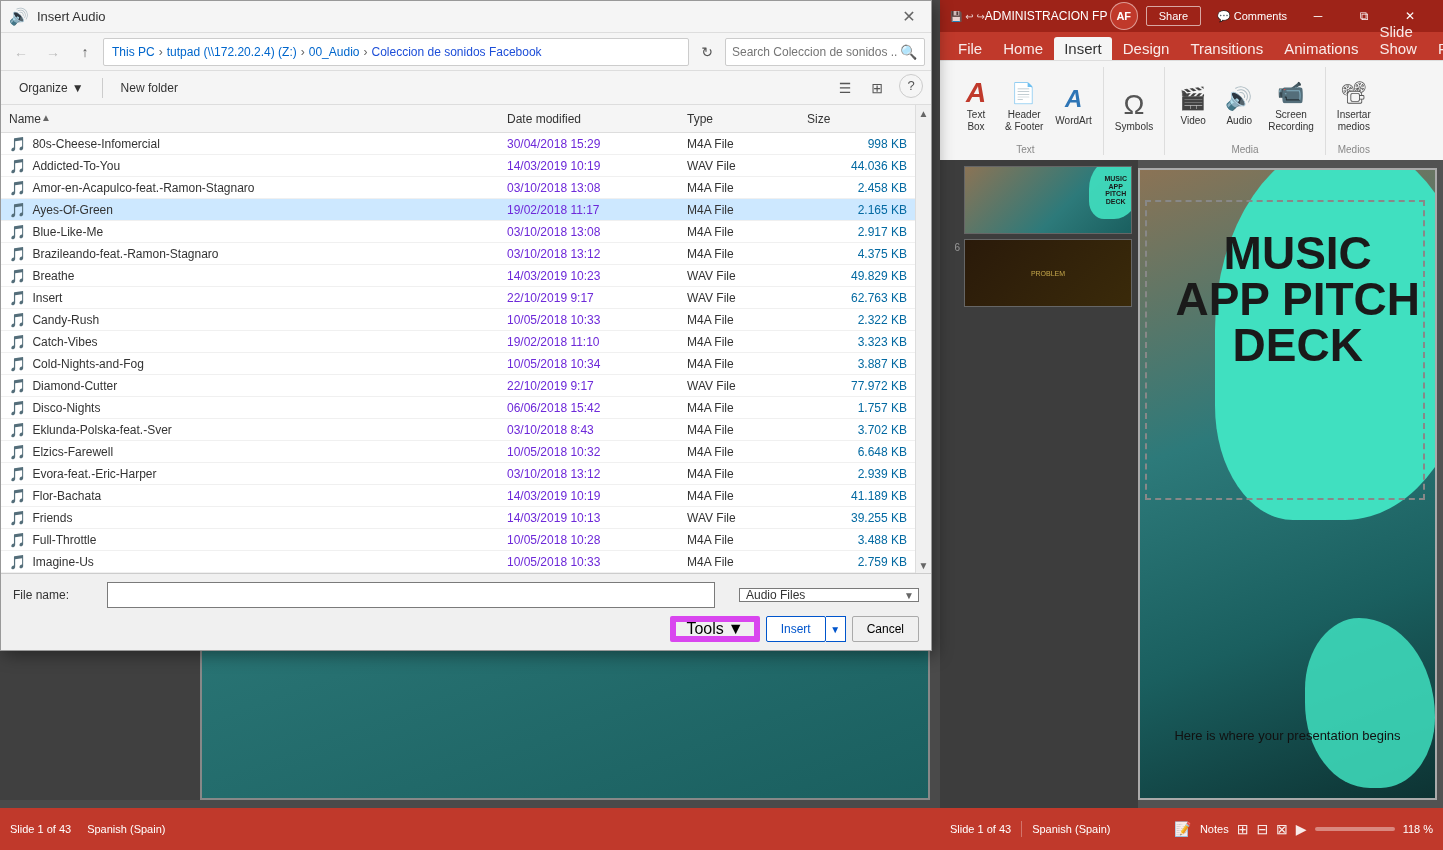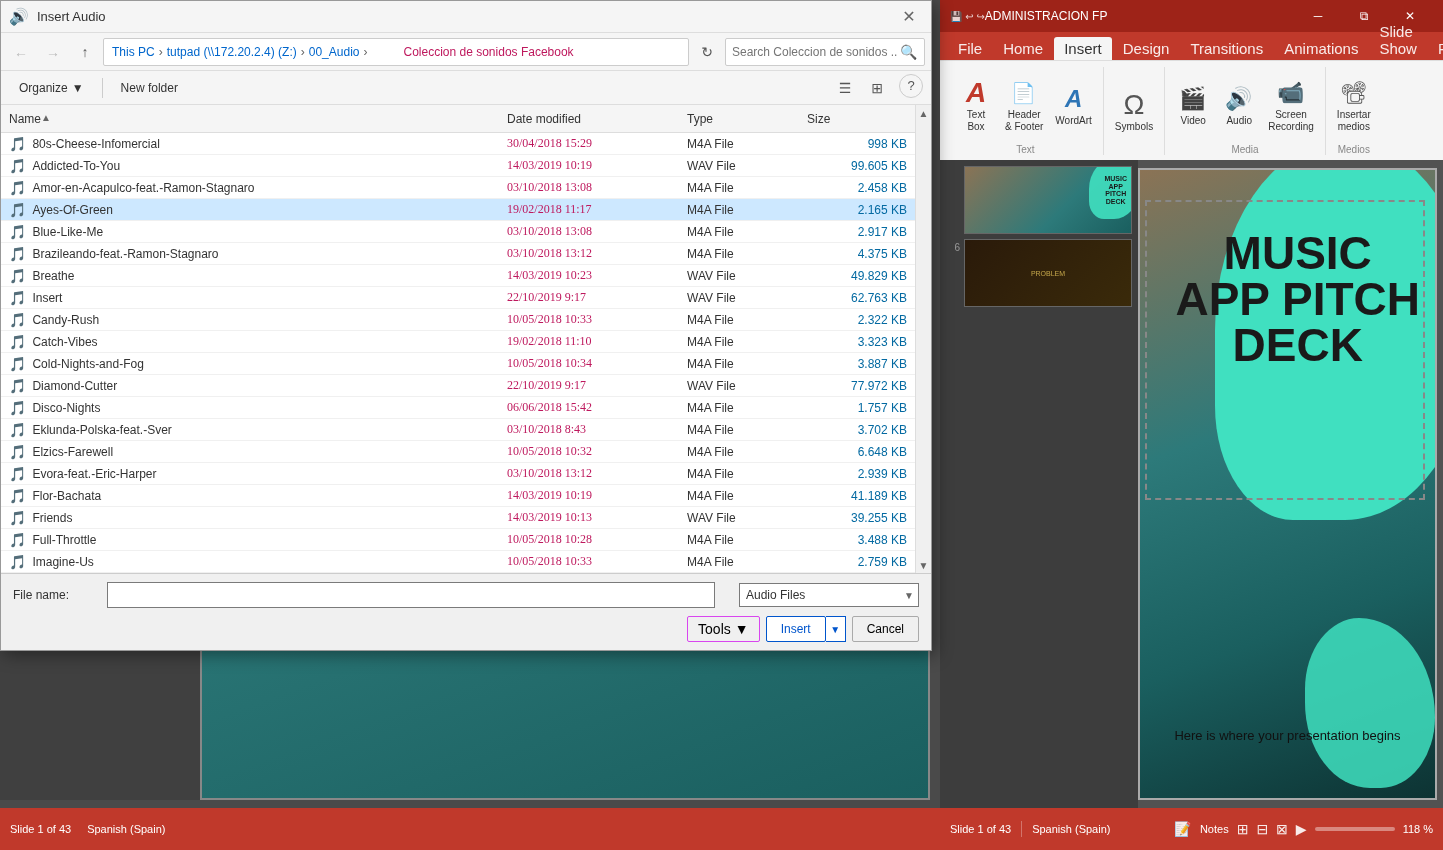--- a/index.html
+++ b/index.html
@@ -34,21 +34,21 @@
       cursor: pointer; border-radius: 2px; color: #555; font-size: 14px;
     }
     .nav-arrow.disabled { color: #bbb; cursor: default; }
     .nav-breadcrumb {
       flex: 1; height: 28px; background: white; border: 1px solid #ccc;
       display: flex; align-items: center; padding: 0 8px; font-size: 12px;
       border-radius: 2px; gap: 4px; overflow: hidden;
     }
     .breadcrumb-sep { color: #666; }
     .breadcrumb-item { color: #0066cc; cursor: pointer; white-space: nowrap; }
-    .breadcrumb-item.current { color: #be185d; cursor: default; margin-left: 32px; }
+    .breadcrumb-item.current { color: #1d4ed8; cursor: default; }
     .nav-refresh { width: 28px; height: 28px; display: flex; align-items: center; justify-content: center; cursor: pointer; color: #555; font-size: 14px; }
     .search-box {
       height: 28px; width: 200px; border: 1px solid #ccc; background: white;
       display: flex; align-items: center; padding: 0 6px; border-radius: 2px; gap: 4px;
     }
     .search-box input {
       border: none; outline: none; font-size: 12px; flex: 1; background: transparent;
     }
     .search-icon { color: #666; font-size: 14px; }
 
@@ -85,21 +85,21 @@
     .file-row {
       display: grid; grid-template-columns: 1fr 180px 120px 100px;
       padding: 0 8px; height: 22px; align-items: center;
       border-bottom: 1px solid #f0f0f0; cursor: pointer;
     }
     .file-row.selected { background: #cde8ff; }
     .file-name-cell {
       display: flex; align-items: center; gap: 6px; font-size: 12px; color: #333;
     }
     .file-icon { font-size: 14px; color: #0078d4; }
-    .file-date { font-size: 12px; color: #be185d; font-family: Liberation Serif, serif; }
+    .file-date { font-size: 12px; color: #6d28d9; }
     .file-type { font-size: 12px; color: #333; }
     .file-size { font-size: 12px; color: #0369a1; text-align: right; }
 
     
     .scrollbar-area {
       width: 16px; background: #f0f0f0; border-left: 1px solid #ddd;
       display: flex; flex-direction: column; align-items: center;
     }
     .scroll-up { height: 16px; display: flex; align-items: center; justify-content: center; font-size: 10px; color: #666; cursor: pointer; }
     .scroll-track { flex: 1; position: relative; }
@@ -112,30 +112,30 @@
     }
     .footer-row1 {
       display: flex; align-items: center; gap: 24px; margin-bottom: 8px;
     }
     .footer-label { font-size: 12px; color: #333; width: 70px; }
     .footer-filename-input {
       flex: 1; height: 26px; border: 1px solid #7a7a7a; background: white;
       padding: 0 6px; font-size: 12px; outline: none;
     }
     .select-wrapper {
-      width: 180px; height: 24px; border: 1px solid #7a7a7a; background: white;
+      width: 180px; height: 14px; border: 1px solid #7a7a7a; background: white;
       display: flex; align-items: center; padding: 0 4px 0 6px; cursor: pointer;
     }
     .select-text { font-size: 12px; flex: 1; color: #333; }
     .select-arrow { font-size: 10px; color: #666; }
 
     .footer-row2 { display: flex; align-items: center; justify-content: flex-end; gap: 6px; }
     .footer-tools-btn {
-      height: 26px; padding: 0 10px; border: 1px solid #d946ef; background: #f0f0f0;
-      font-size: 14px; cursor: pointer; display: flex; align-items: center; gap: 4px;
+      height: 26px; padding: 0 10px; border: 6px solid #d946ef; background: #f0f0f0;
+      font-size: 16px; cursor: pointer; display: flex; align-items: center; gap: 4px;
       border-radius: 2px;
     }
     .footer-insert-btn {
       height: 26px; padding: 0 14px; border: 1px solid #0055cc; background: white;
       font-size: 12px; cursor: pointer; color: #0055cc; border-radius: 2px;
     }
     .footer-insert-wrapper { display: flex; }
     .footer-insert-arrow {
       height: 26px; width: 20px; border: 1px solid #0055cc; border-left: none;
       background: white; cursor: pointer; display: flex; align-items: center; justify-content: center;
@@ -392,21 +392,21 @@
     <div class="file-type">M4A File</div>
     <div class="file-size">998 KB</div>
   </div>
               <div class="file-row">
     <div class="file-name-cell">
       <span class="file-icon">🎵</span>
       <span>Addicted-To-You</span>
     </div>
     <div class="file-date">14/03/2019 10:19</div>
     <div class="file-type">WAV File</div>
-    <div class="file-size">99.605 KB</div>
+    <div class="file-size">44.036 KB</div>
   </div>
               <div class="file-row">
     <div class="file-name-cell">
       <span class="file-icon">🎵</span>
       <span>Amor-en-Acapulco-feat.-Ramon-Stagnaro</span>
     </div>
     <div class="file-date">03/10/2018 13:08</div>
     <div class="file-type">M4A File</div>
     <div class="file-size">2.458 KB</div>
   </div>
@@ -598,20 +598,28 @@
 
     </div>
   </div>
 
   <div class="ppt-ribbon">
     <div class="ppt-titlebar">
       <div style="display:flex;align-items:center;gap:6px;">
         <span style="font-size:10px;color:rgba(255,255,255,0.8);">💾 ↩ ↪</span>
       </div>
       <div class="ppt-titlebar-center">ADMINISTRACION FP</div>
+      <div style="display:flex;align-items:center;gap:8px;">
+        <div style="width:28px;height:28px;background:#c0392b;border:1px solid rgba(255,255,255,0.5);border-radius:50%;display:flex;align-items:center;justify-content:center;color:white;font-size:11px;font-weight:bold;">AF</div>
+        <button style="background:transparent;border:1px solid rgba(255,255,255,0.6);color:white;padding:3px 12px;font-size:11px;cursor:pointer;border-radius:2px;">Share</button>
+        <button style="background:transparent;border:none;color:white;padding:3px 8px;font-size:11px;cursor:pointer;display:flex;align-items:center;gap:3px;">
+          <span>💬</span>
+          <span>Comments</span>
+        </button>
+      </div>
       <div class="ppt-titlebar-controls">
         <div class="ppt-ctrl-btn">─</div>
         <div class="ppt-ctrl-btn">⧉</div>
         <div class="ppt-ctrl-btn close-btn">✕</div>
       </div>
     </div>
 
     <div class="ppt-tabs-row">
       <div class="ppt-tab">File</div>
       <div class="ppt-tab">Home</div>

